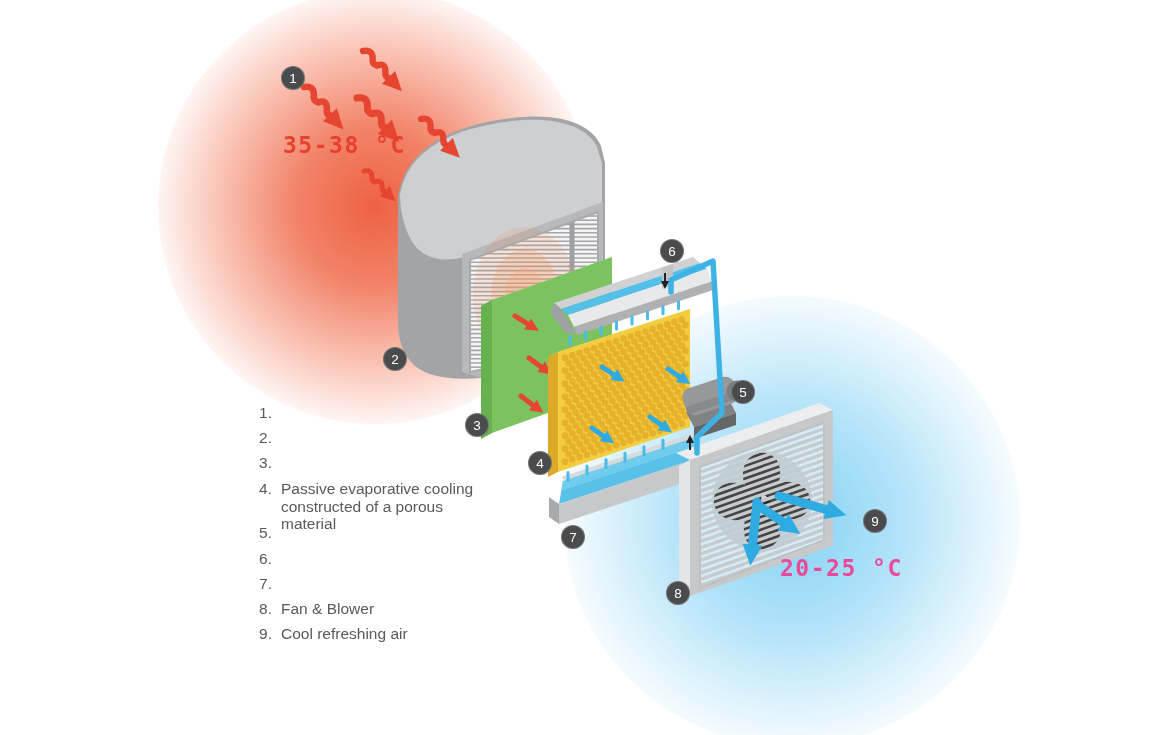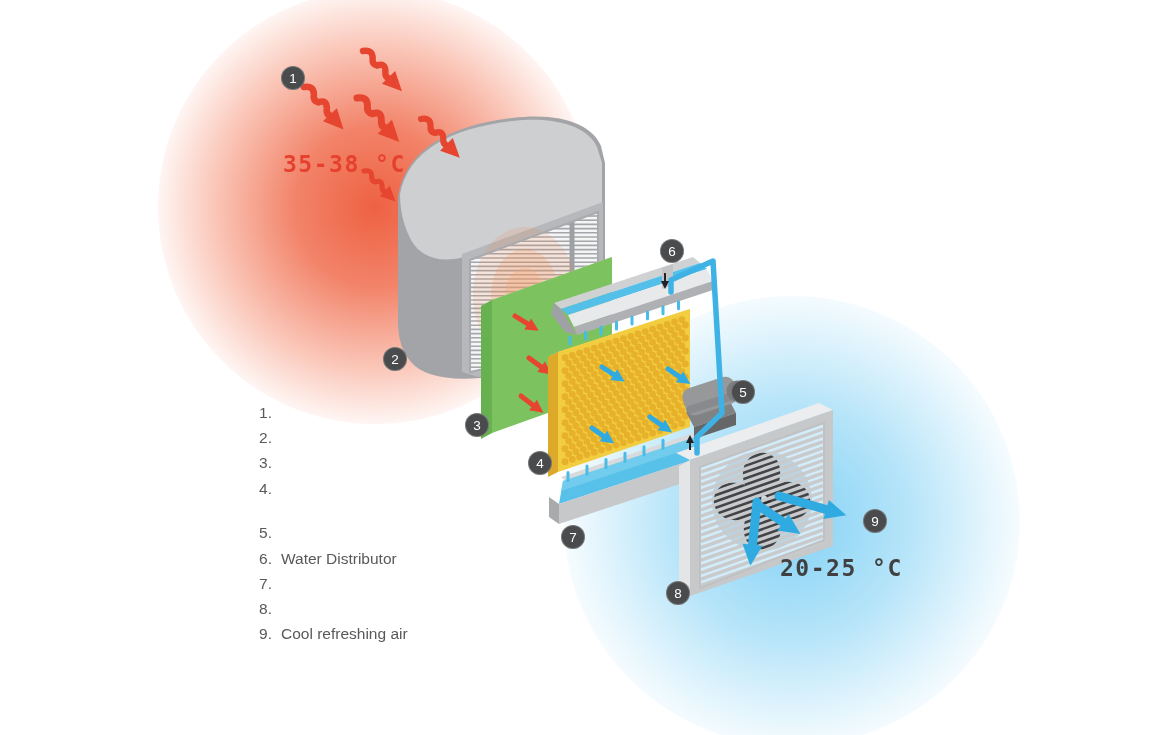--- a/index.html
+++ b/index.html
@@ -11,22 +11,22 @@
       rgba(246,150,124,.55) 52%, rgba(252,210,198,.25) 70%, rgba(255,255,255,0) 82%);}
   .glow-blue{left:564px;top:296px;width:456px;height:450px;
     background:radial-gradient(circle, rgba(118,205,244,.9) 0%, rgba(146,215,246,.68) 36%,
       rgba(186,230,250,.42) 60%, rgba(234,248,254,.2) 74%, rgba(255,255,255,0) 84%);}
   svg.diagram{position:absolute;left:0;top:0;width:1170px;height:735px;}
   .marker{position:absolute;width:24px;height:24px;border-radius:50%;background:#4A4B4D;
     color:#fff;font-size:13.5px;display:flex;align-items:center;justify-content:center;
     box-shadow:0 0 0 1px rgba(255,255,255,.25) inset;}
   .temp{position:absolute;font-family:"DejaVu Sans Mono",monospace;font-weight:700;
     font-size:23px;letter-spacing:1.5px;white-space:nowrap;}
-  .temp-hot{left:283px;top:132px;color:#E6402E;margin-top:19px;}
-  .temp-cold{left:780px;top:555px;color:#404040;}
+  .temp-hot{left:283px;top:132px;color:#E6402E;}
+  .temp-cold{left:780px;top:555px;color:#ec4899;}
   .legend{position:absolute;left:250px;top:0;width:260px;height:100%;color:#58595B;
     font-size:15.5px;}
   .lrow{position:absolute;display:flex;width:256px;line-height:17.5px;}
   .lnum{width:22px;text-align:right;margin-right:9px;flex:none;}
   .llabel{width:218px;}
 </style>
 </head>
 <body>
 
 <div class="stage">
@@ -577,32 +577,33 @@
       <span class="lnum">1.</span>
     </div>
     <div class="lrow" style="top:429px">
       <span class="lnum">2.</span>
     </div>
     <div class="lrow" style="top:454px">
       <span class="lnum">3.</span>
     </div>
     <div class="lrow" style="top:480px">
       <span class="lnum">4.</span>
+      <span class="llabel">Passive evaporative cooling constructed of a porous material</span>
     </div>
     <div class="lrow" style="top:524px">
       <span class="lnum">5.</span>
     </div>
     <div class="lrow" style="top:550px">
       <span class="lnum">6.</span>
-      <span class="llabel">Water Distributor</span>
     </div>
     <div class="lrow" style="top:575px">
       <span class="lnum">7.</span>
     </div>
     <div class="lrow" style="top:600px">
       <span class="lnum">8.</span>
+      <span class="llabel">Fan &amp; Blower</span>
     </div>
     <div class="lrow" style="top:625px">
       <span class="lnum">9.</span>
       <span class="llabel">Cool refreshing air</span>
     </div>
   </div>
 </div>
 
 </body></html>

